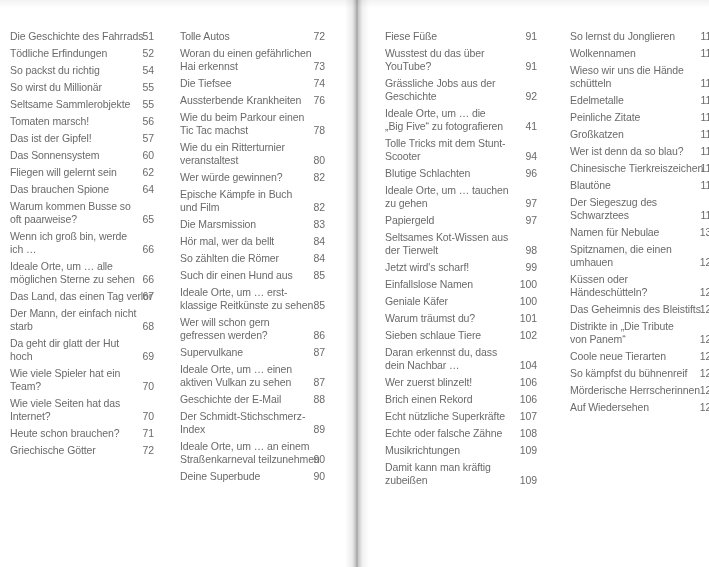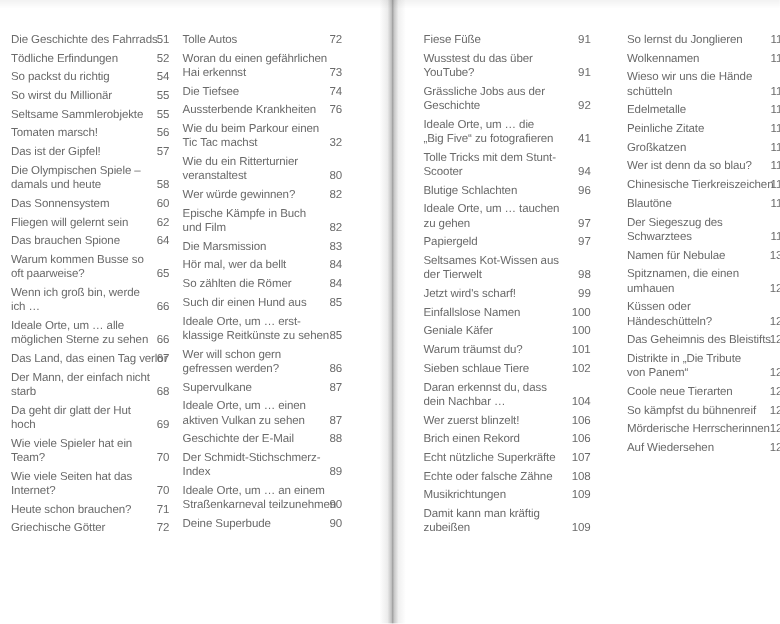--- a/index.html
+++ b/index.html
@@ -13,21 +13,21 @@
   }
   .page{position:absolute;top:0;height:567px;background:#ffffff;}
   #page-left{left:0;width:352px;}
   #page-right{left:357px;width:388px;}
   .toc-col{
     position:absolute;top:30px;
     font-size:10.5px;
     letter-spacing:-0.1px;
   }
   #col-0{left:10px;width:144px;}
-  #col-1{left:166px;width:145px;}
+  #col-1{left:180px;width:145px;}
   #col-2{left:28px;width:152px;}
   #col-3{left:213px;width:147px;}
   .entry{position:relative;padding-right:26px;margin-bottom:4px;}
   .entry-title{display:block;white-space:pre;line-height:13px;}
   .entry-page{
     position:absolute;right:0;bottom:0;
     line-height:13px;min-width:20px;text-align:right;
   }
   #gutter{
     position:absolute;top:0;left:345px;width:24px;height:567px;
@@ -77,25 +77,20 @@
   </div>
         <div class="entry">
     <span class="entry-title">Tomaten marsch!</span>
     <span class="entry-page">56</span>
   </div>
         <div class="entry">
     <span class="entry-title">Das ist der Gipfel!</span>
     <span class="entry-page">57</span>
   </div>
         <div class="entry">
-    <span class="entry-title">Die Olympischen Spiele –
-damals und heute</span>
-    <span class="entry-page">58</span>
-  </div>
-        <div class="entry">
     <span class="entry-title">Das Sonnensystem</span>
     <span class="entry-page">60</span>
   </div>
         <div class="entry">
     <span class="entry-title">Fliegen will gelernt sein</span>
     <span class="entry-page">62</span>
   </div>
         <div class="entry">
     <span class="entry-title">Das brauchen Spione</span>
     <span class="entry-page">64</span>
@@ -162,21 +157,21 @@
     <span class="entry-title">Die Tiefsee</span>
     <span class="entry-page">74</span>
   </div>
         <div class="entry">
     <span class="entry-title">Aussterbende Krankheiten</span>
     <span class="entry-page">76</span>
   </div>
         <div class="entry">
     <span class="entry-title">Wie du beim Parkour einen
 Tic Tac machst</span>
-    <span class="entry-page">32</span>
+    <span class="entry-page">78</span>
   </div>
         <div class="entry">
     <span class="entry-title">Wie du ein Ritterturnier
 veranstaltest</span>
     <span class="entry-page">80</span>
   </div>
         <div class="entry">
     <span class="entry-title">Wer würde gewinnen?</span>
     <span class="entry-page">82</span>
   </div>

